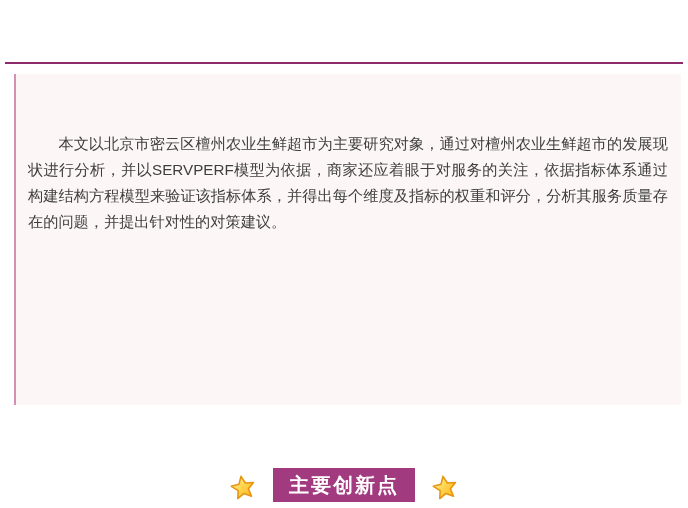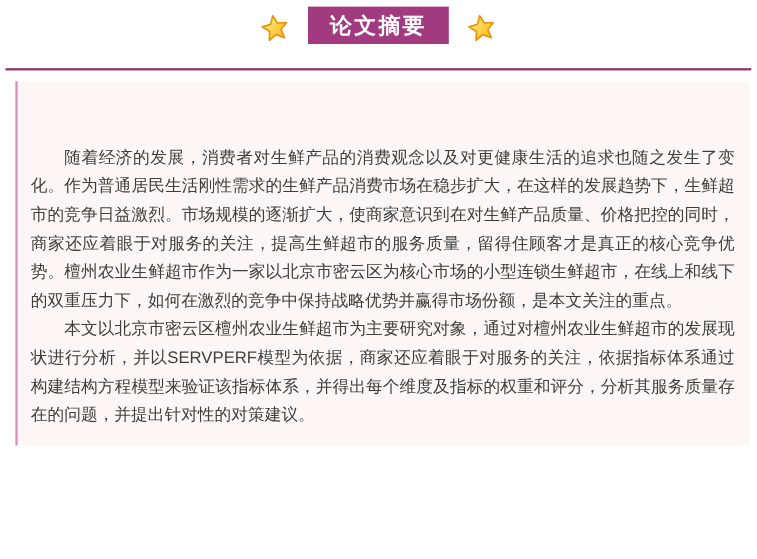--- a/index.html
+++ b/index.html
@@ -82,31 +82,30 @@
   <svg class="defs-holder" aria-hidden="true">
     <defs>
       <linearGradient id="starGrad" x1="0" y1="0" x2="1" y2="1">
         <stop offset="0" stop-color="#FFF6C4"></stop>
         <stop offset="0.45" stop-color="#FFD750"></stop>
         <stop offset="1" stop-color="#FFB020"></stop>
       </linearGradient>
     </defs>
   </svg>
 
-  <div class="title-row top">
+
+  <div class="divider"></div>
+
+  <div class="abstract-box">
+    <p>本文以北京市密云区檀州农业生鲜超市为主要研究对象，通过对檀州农业生鲜超市的发展现状进行分析，并以SERVPERF模型为依据，商家还应着眼于对服务的关注，依据指标体系通过构建结构方程模型来验证该指标体系，并得出每个维度及指标的权重和评分，分析其服务质量存在的问题，并提出针对性的对策建议。</p>
+  </div>
+
+  <div class="title-row bottom">
     <svg class="star" viewBox="0 0 32 32">
       <path d="M16 2.5 L19.7 10.9 L28.84 11.83 L21.99 17.95 L23.94 26.92 L16 22.3 L8.06 26.92 L10.01 17.95 L3.16 11.83 L12.3 10.9 Z" fill="url(#starGrad)" stroke="#E8940F" stroke-width="1.8" stroke-linejoin="round"></path>
     </svg>
-    <div class="banner">论文摘要</div>
+    <div class="banner">主要创新点</div>
     <svg class="star" viewBox="0 0 32 32">
       <path d="M16 2.5 L19.7 10.9 L28.84 11.83 L21.99 17.95 L23.94 26.92 L16 22.3 L8.06 26.92 L10.01 17.95 L3.16 11.83 L12.3 10.9 Z" fill="url(#starGrad)" stroke="#E8940F" stroke-width="1.8" stroke-linejoin="round"></path>
     </svg>
   </div>
 
-  <div class="divider"></div>
-
-  <div class="abstract-box">
-    <p>随着经济的发展，消费者对生鲜产品的消费观念以及对更健康生活的追求也随之发生了变化。作为普通居民生活刚性需求的生鲜产品消费市场在稳步扩大，在这样的发展趋势下，生鲜超市的竞争日益激烈。市场规模的逐渐扩大，使商家意识到在对生鲜产品质量、价格把控的同时，商家还应着眼于对服务的关注，提高生鲜超市的服务质量，留得住顾客才是真正的核心竞争优势。檀州农业生鲜超市作为一家以北京市密云区为核心市场的小型连锁生鲜超市，在线上和线下的双重压力下，如何在激烈的竞争中保持战略优势并赢得市场份额，是本文关注的重点。</p>
-    <p>本文以北京市密云区檀州农业生鲜超市为主要研究对象，通过对檀州农业生鲜超市的发展现状进行分析，并以SERVPERF模型为依据，商家还应着眼于对服务的关注，依据指标体系通过构建结构方程模型来验证该指标体系，并得出每个维度及指标的权重和评分，分析其服务质量存在的问题，并提出针对性的对策建议。</p>
-  </div>
-
-
 </div>
 
 </body></html>

